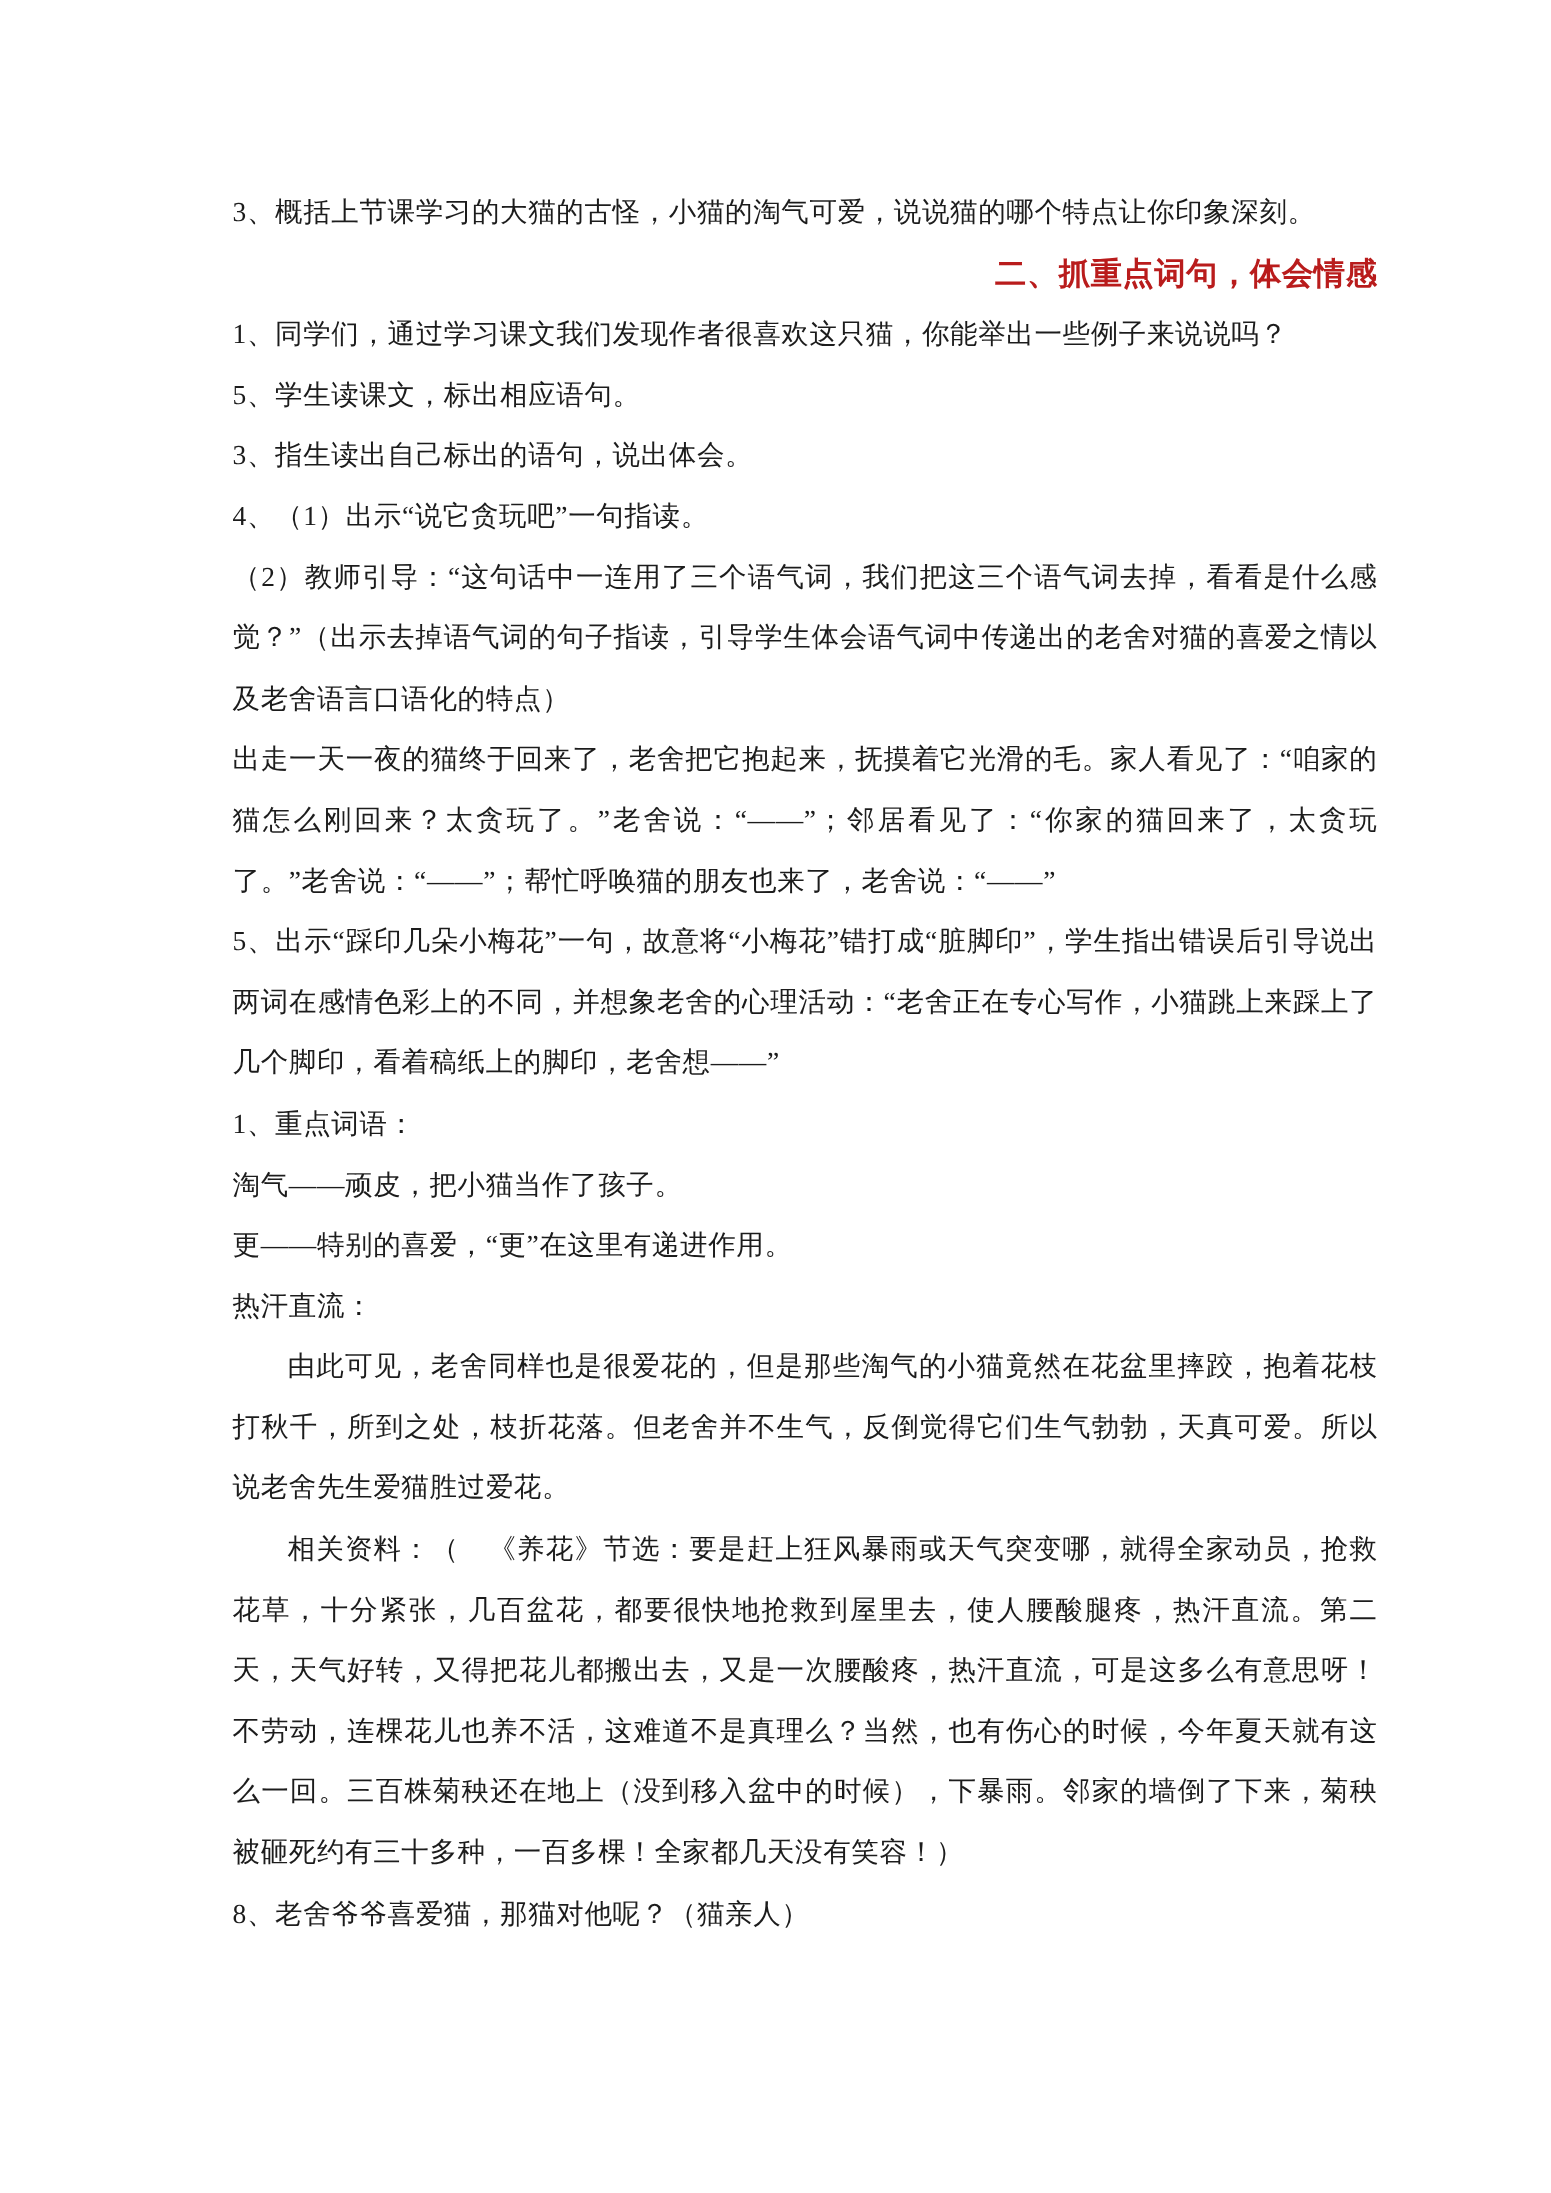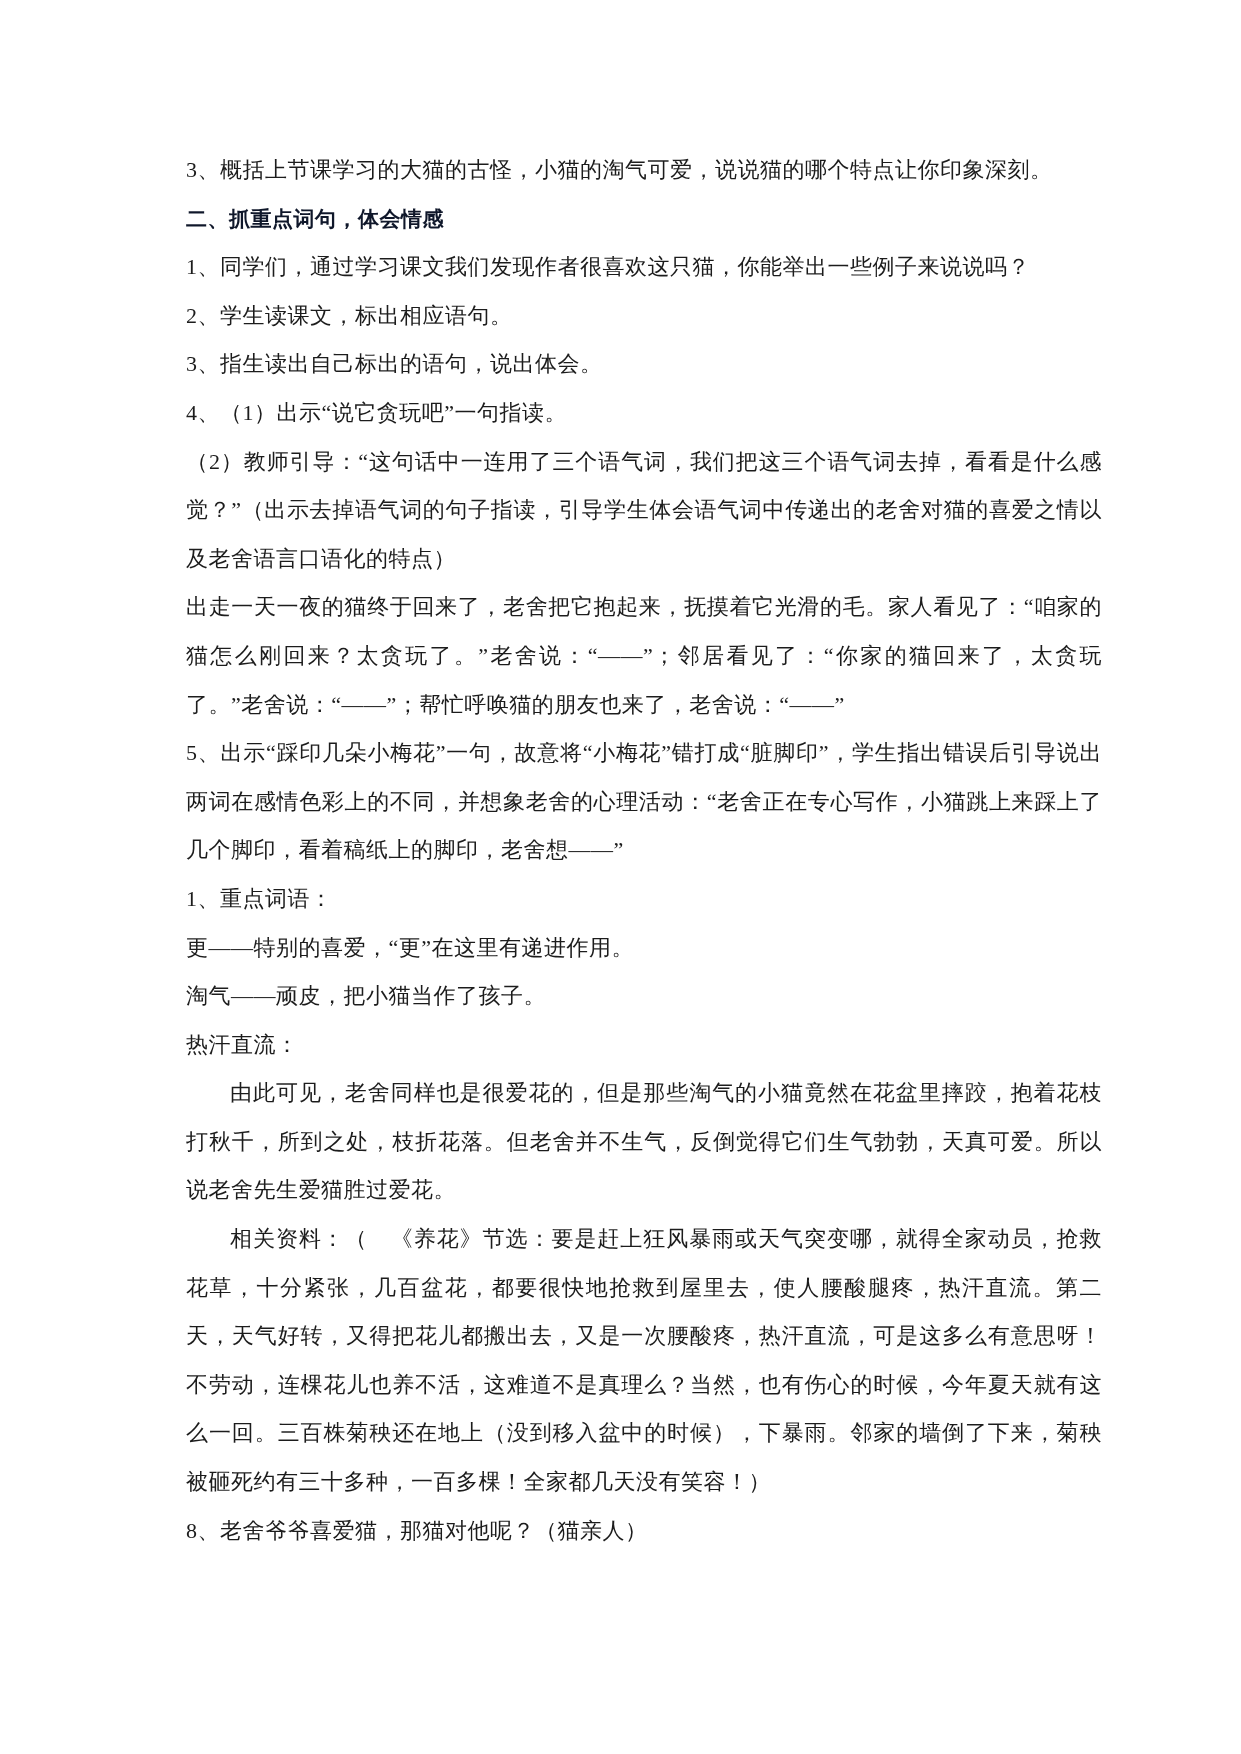--- a/index.html
+++ b/index.html
@@ -32,43 +32,43 @@
     padding: 0;
     font-size: 22px;
     line-height: 48.6px;
     letter-spacing: 0.5px;
     text-align: justify;
     word-break: break-all;
   }
   .para.heading {
     font-family: "Liberation Sans", "DejaVu Sans", sans-serif;
     font-weight: bold;
-    font-size: 21px;
-    color: #0f172a;
-    text-align: left;
+    font-size: 25px;
+    color: #b91c1c;
+    text-align: right;
   }
   .para.indent {
     text-indent: 2em;
   }
 </style>
 </head>
 <body>
 
 <div class="page">
   <div class="doc-body">
       <p class="para body">3、概括上节课学习的大猫的古怪，小猫的淘气可爱，说说猫的哪个特点让你印象深刻。</p>
       <p class="para heading">二、抓重点词句，体会情感</p>
       <p class="para body">1、同学们，通过学习课文我们发现作者很喜欢这只猫，你能举出一些例子来说说吗？</p>
-      <p class="para body">2、学生读课文，标出相应语句。</p>
+      <p class="para body">5、学生读课文，标出相应语句。</p>
       <p class="para body">3、指生读出自己标出的语句，说出体会。</p>
       <p class="para body">4、（1）出示“说它贪玩吧”一句指读。</p>
       <p class="para body">（2）教师引导：“这句话中一连用了三个语气词，我们把这三个语气词去掉，看看是什么感觉？”（出示去掉语气词的句子指读，引导学生体会语气词中传递出的老舍对猫的喜爱之情以及老舍语言口语化的特点）</p>
       <p class="para body">出走一天一夜的猫终于回来了，老舍把它抱起来，抚摸着它光滑的毛。家人看见了：“咱家的猫怎么刚回来？太贪玩了。”老舍说：“——”；邻居看见了：“你家的猫回来了，太贪玩了。”老舍说：“——”；帮忙呼唤猫的朋友也来了，老舍说：“——”</p>
       <p class="para body">5、出示“踩印几朵小梅花”一句，故意将“小梅花”错打成“脏脚印”，学生指出错误后引导说出两词在感情色彩上的不同，并想象老舍的心理活动：“老舍正在专心写作，小猫跳上来踩上了几个脚印，看着稿纸上的脚印，老舍想——”</p>
       <p class="para body">1、重点词语：</p>
+      <p class="para body">淘气——顽皮，把小猫当作了孩子。</p>
       <p class="para body">更——特别的喜爱，“更”在这里有递进作用。</p>
-      <p class="para body">淘气——顽皮，把小猫当作了孩子。</p>
       <p class="para body">热汗直流：</p>
       <p class="para body indent">由此可见，老舍同样也是很爱花的，但是那些淘气的小猫竟然在花盆里摔跤，抱着花枝打秋千，所到之处，枝折花落。但老舍并不生气，反倒觉得它们生气勃勃，天真可爱。所以说老舍先生爱猫胜过爱花。</p>
       <p class="para body indent">相关资料：（　《养花》节选：要是赶上狂风暴雨或天气突变哪，就得全家动员，抢救花草，十分紧张，几百盆花，都要很快地抢救到屋里去，使人腰酸腿疼，热汗直流。第二天，天气好转，又得把花儿都搬出去，又是一次腰酸疼，热汗直流，可是这多么有意思呀！不劳动，连棵花儿也养不活，这难道不是真理么？当然，也有伤心的时候，今年夏天就有这么一回。三百株菊秧还在地上（没到移入盆中的时候），下暴雨。邻家的墙倒了下来，菊秧被砸死约有三十多种，一百多棵！全家都几天没有笑容！）</p>
       <p class="para body">8、老舍爷爷喜爱猫，那猫对他呢？（猫亲人）</p>
     </div>
 </div>
 
 </body></html>

